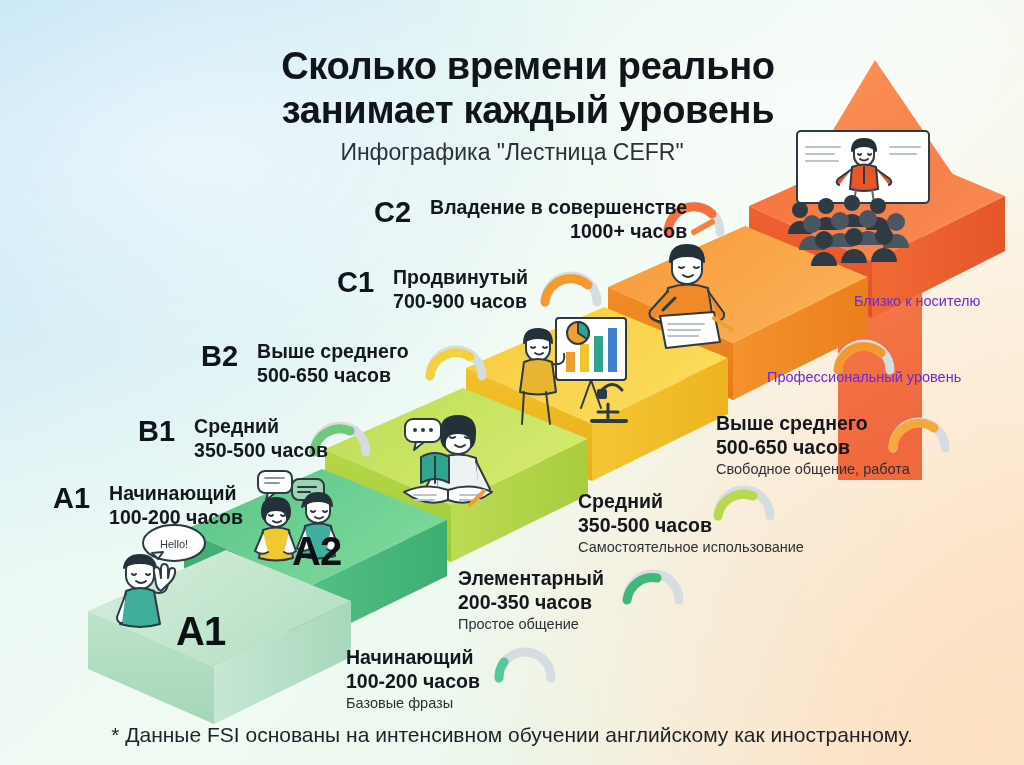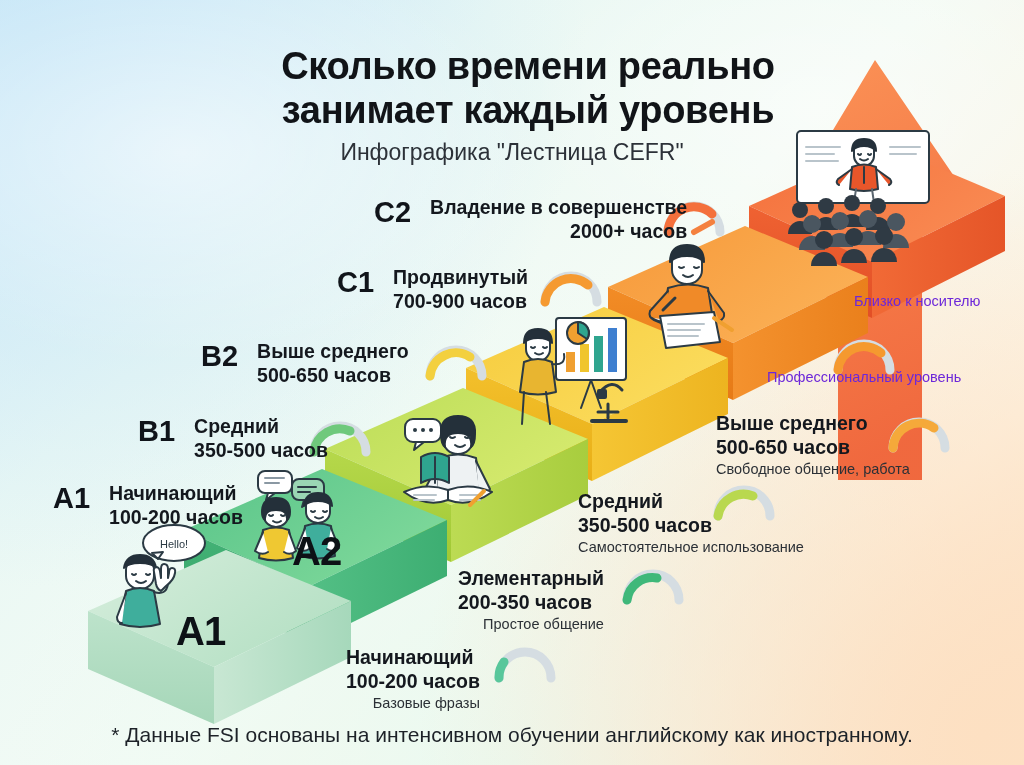--- a/index.html
+++ b/index.html
@@ -52,21 +52,21 @@
   .code.a1::before{background:rgba(135,215,170,.45);}
   .ltxt{line-height:1.22;}
   .ltxt .n{font-size:19.5px;font-weight:bold;color:#14181e;white-space:nowrap;}
   .ltxt .h{font-size:19.5px;font-weight:bold;color:#14181e;white-space:nowrap;}
   .ltxt.right-al{text-align:right;}
 
   
   .rlbl{position:absolute;line-height:1.22;}
   .rlbl .h{font-size:19.5px;font-weight:bold;color:#14181e;white-space:nowrap;}
   .rlbl .n{font-size:19.5px;font-weight:bold;color:#14181e;white-space:nowrap;}
-  .rlbl .d{font-size:14.5px;font-weight:400;color:#2b3036;white-space:nowrap;margin-top:1px;text-align:right;}
+  .rlbl .d{font-size:14.5px;font-weight:400;color:#2b3036;white-space:nowrap;margin-top:1px;}
   .plain{position:absolute;font-size:14.5px;color:#6d28d9;white-space:nowrap;}
 
   .footnote{
     position:absolute;left:0;right:0;bottom:18px;text-align:center;
     font-size:21px;color:#1d2228;
   }
   .bigletter{
     position:absolute;font-size:40px;font-weight:bold;color:#0d1116;
     letter-spacing:-1px;line-height:1;
   }
@@ -399,21 +399,21 @@
   <div class="title">
     <span>Сколько времени реально</span>
     <span>занимает каждый уровень</span>
   </div>
   <div class="subtitle">Инфографика "Лестница CEFR"</div>
 
   <div class="lvl" style="left:369px;top:196px;">
     <div class="code c2">C2</div>
     <div class="ltxt right-al">
       <div class="h">Владение в совершенстве</div>
-      <div class="n">2000+ часов</div>
+      <div class="n">1000+ часов</div>
     </div>
   </div>
 
   <div class="lvl" style="left:315px;top:266px;margin-left:17px;">
     <div class="code c1">C1</div>
     <div class="ltxt">
       <div class="h">Продвинутый</div>
       <div class="n">700-900 часов</div>
     </div>
   </div>

